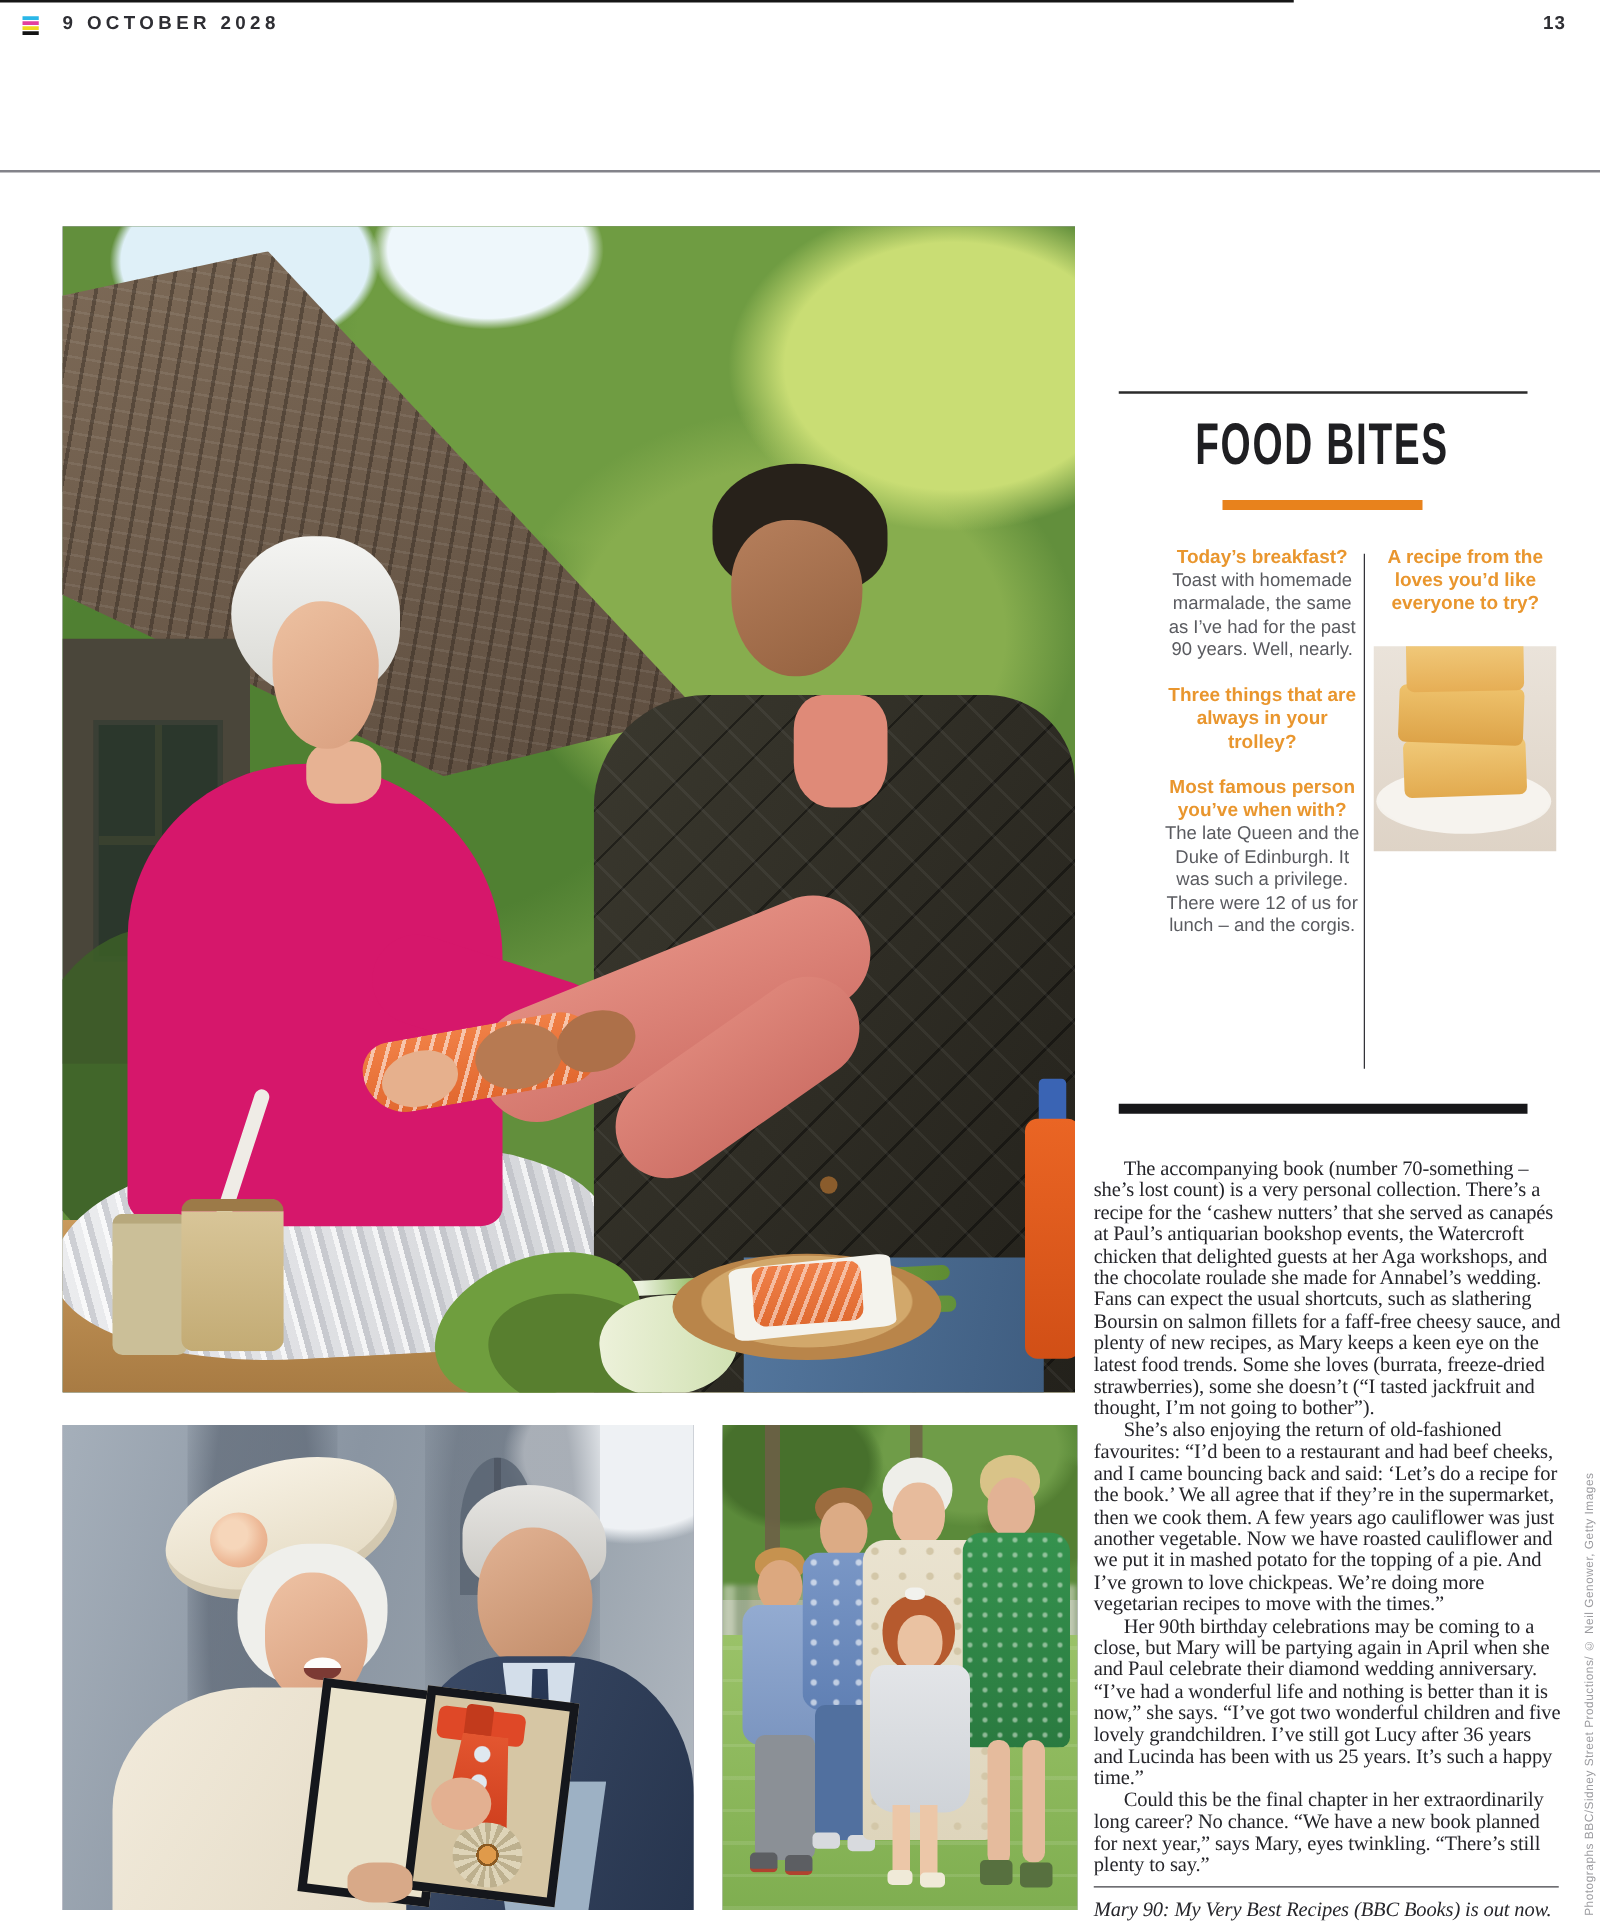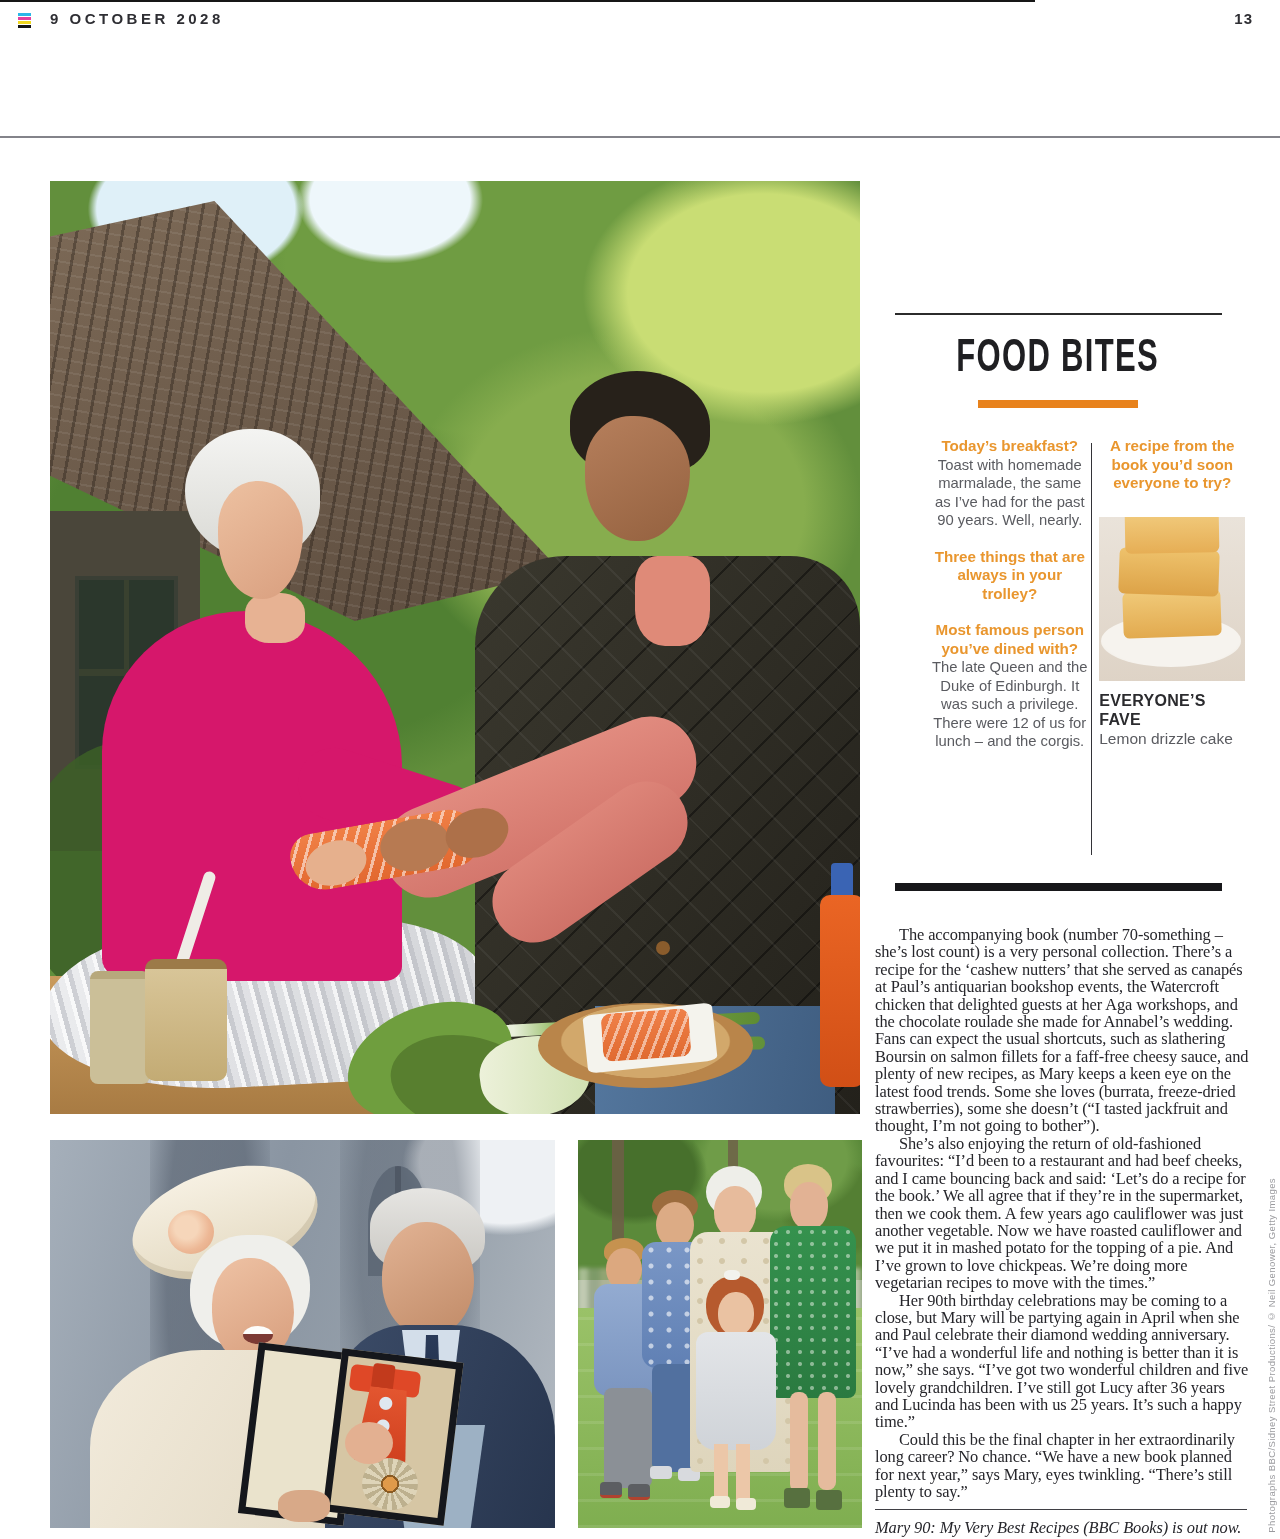--- a/index.html
+++ b/index.html
@@ -154,36 +154,32 @@
     <h2 class="abs fb-title" style="margin:0">
       <span>FOOD BITES</span>
     </h2>
     <div class="abs fb-orange" style="background:#e8821c;"></div>
 
     <div class="abs fb-cols">
       <div class="fb-col">
         <h3 class="first" style="color:#e9962e">Today’s breakfast?</h3>
         <p>Toast with homemade marmalade, the same as I’ve had for the past 90 years. Well, nearly.</p>
         <h3 style="color:#e9962e">Three things that are always in your trolley?</h3>
-        <h3 style="color:#e9962e">Most famous person you’ve dined with?</h3>
+        <h3 style="color:#e9962e">Most famous person you’ve when with?</h3>
         <p>The late Queen and the Duke of Edinburgh. It was such a privilege. There were 12 of us for lunch – and the corgis.</p>
       </div>
       <div class="fb-div"></div>
       <div class="fb-col">
-        <h3 class="first" style="color:#e9962e">A recipe from the book you’d soon everyone to try?</h3>
+        <h3 class="first" style="color:#e9962e">A recipe from the loves you’d like everyone to try?</h3>
         <figure class="cake" style="margin:24px auto 0">
           <div class="plate"></div>
           <div class="c1"></div>
           <div class="c2"></div>
           <div class="c3"></div>
         </figure>
-        <div class="fave">
-          <b>EVERYONE’S FAVE</b>
-          <span>Lemon drizzle cake</span>
-        </div>
       </div>
     </div>
     <div class="abs fb-bottombar"></div>
   </aside>
 
   <article class="abs article">
     <p>The accompanying book (number 70-something – she’s lost count) is a very personal collection. There’s a recipe for the ‘cashew nutters’ that she served as canapés at Paul’s antiquarian bookshop events, the Watercroft chicken that delighted guests at her Aga workshops, and the chocolate roulade she made for Annabel’s wedding. Fans can expect the usual shortcuts, such as slathering Boursin on salmon fillets for a faff-free cheesy sauce, and plenty of new recipes, as Mary keeps a keen eye on the latest food trends. Some she loves (burrata, freeze-dried strawberries), some she doesn’t (“I tasted jackfruit and thought, I’m not going to bother”).</p>
     <p>She’s also enjoying the return of old-fashioned favourites: “I’d been to a restaurant and had beef cheeks, and I came bouncing back and said: ‘Let’s do a recipe for the book.’ We all agree that if they’re in the supermarket, then we cook them. A few years ago cauliflower was just another vegetable. Now we have roasted cauliflower and we put it in mashed potato for the topping of a pie. And I’ve grown to love chickpeas. We’re doing more vegetarian recipes to move with the times.”</p>
     <p>Her 90th birthday celebrations may be coming to a close, but Mary will be partying again in April when she and Paul celebrate their diamond wedding anniversary. “I’ve had a wonderful life and nothing is better than it is now,” she says. “I’ve got two wonderful children and five lovely grandchildren. I’ve still got Lucy after 36 years and Lucinda has been with us 25 years. It’s such a happy time.”</p>
     <p>Could this be the final chapter in her extraordinarily long career? No chance. “We have a new book planned for next year,” says Mary, eyes twinkling. “There’s still plenty to say.”</p>

